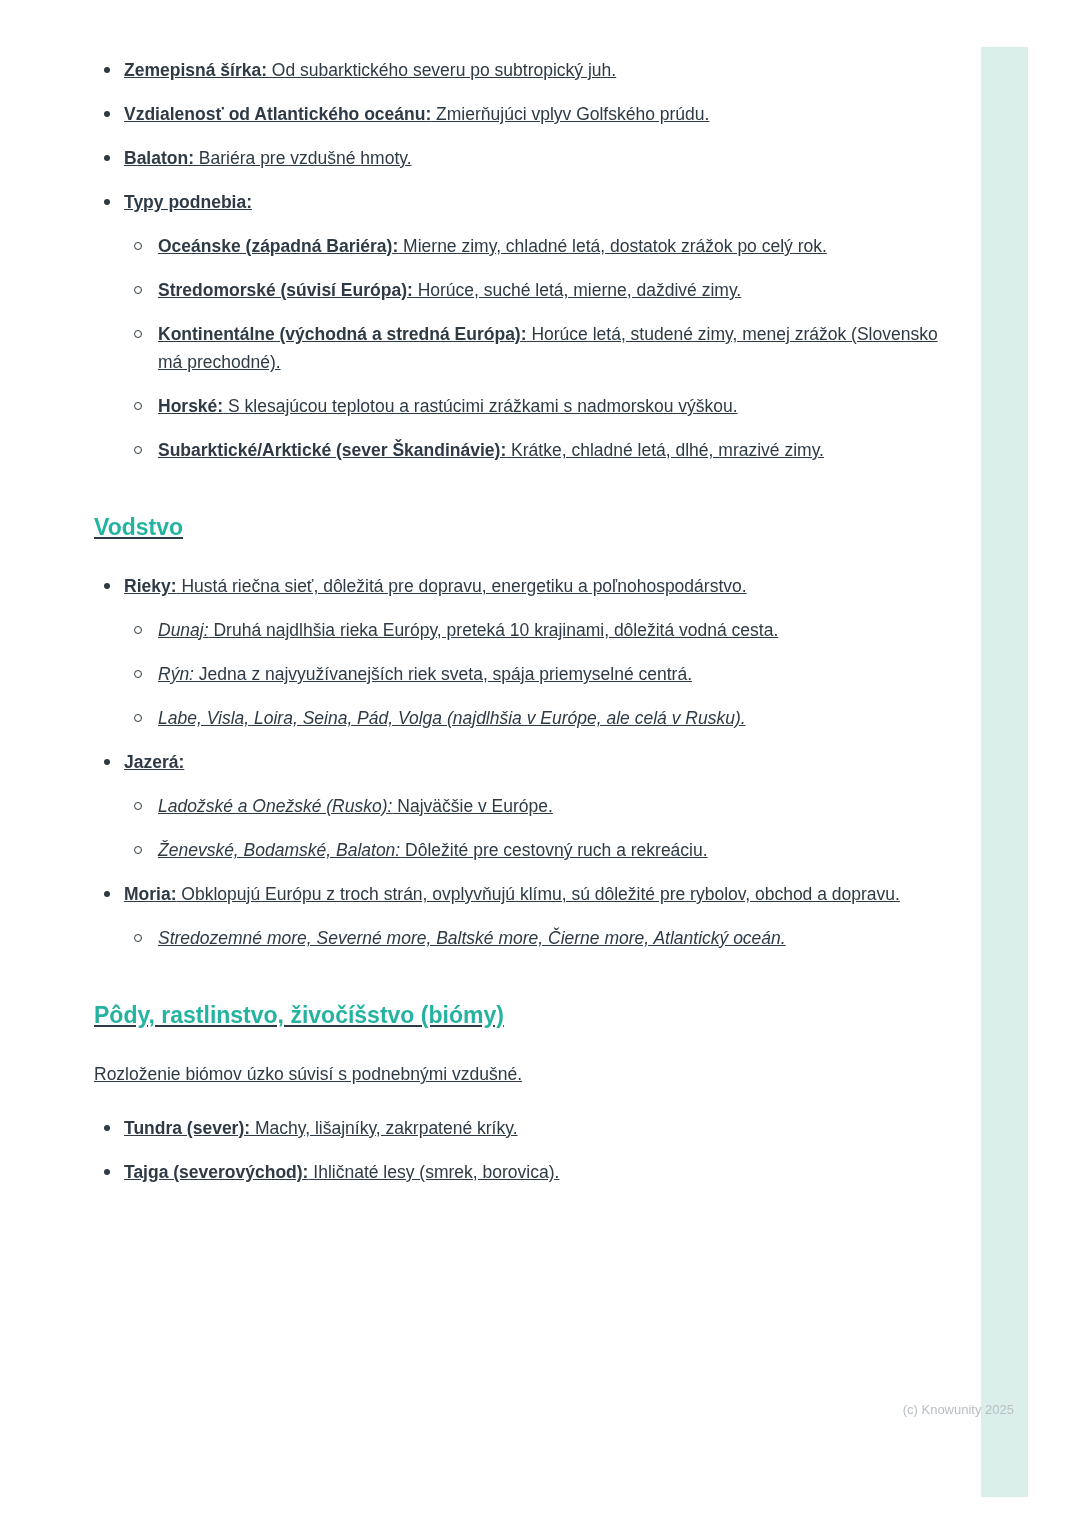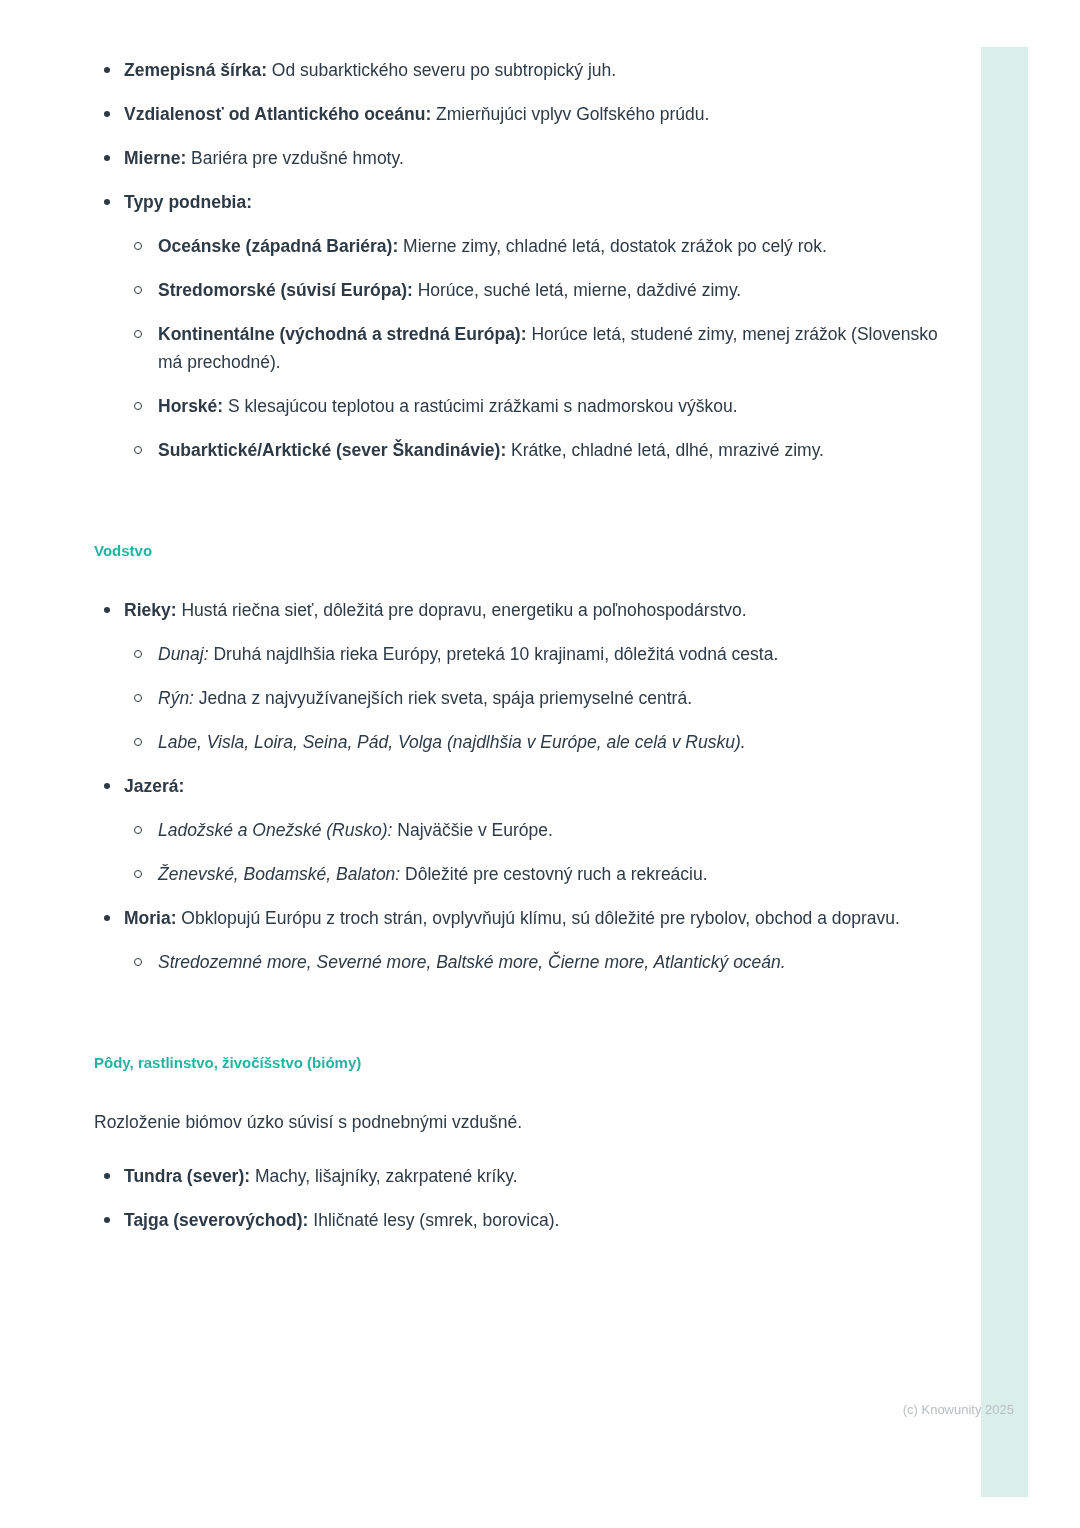--- a/index.html
+++ b/index.html
@@ -23,20 +23,21 @@
     z-index: 1;
   }
   .content {
     position: absolute;
     left: 94px;
     top: 56px;
     width: 846px;
     font-size: 17.5px;
     line-height: 28px;
     z-index: 2;
+    text-decoration: underline;
   }
   .li { position: relative; margin-bottom: 16px; }
   .l1 { padding-left: 30px; }
   .l1::before {
     content: "";
     position: absolute;
     left: 10px; top: 11px;
     width: 6px; height: 6px;
     border-radius: 50%;
     background: var(--text-color, #2e3a45);
@@ -49,45 +50,45 @@
     width: 6px; height: 6px;
     border-radius: 50%;
     border: 1.6px solid var(--text-color, #2e3a45);
     background: transparent;
   }
   .l2 + .l1 { margin-top: 8px; }
   .lead-bold { font-weight: bold; }
   .lead-italic { font-style: italic; text-align: right; }
   .sec-heading {
     color: var(--heading-color, #25b3a1);
-    font-size: 15px;
+    font-size: 23px;
     line-height: 30px;
     font-weight: 700;
-    margin-top: 72px;
+    margin-top: 48px;
     margin-bottom: 30px;
   }
   .para { margin-bottom: 26px; }
   .footer {
     position: absolute;
     right: 66px;
     top: 1402px;
     font-size: 13px;
     color: var(--footer-color, #b8bec4);
     z-index: 3;
   }
 </style>
 </head>
 <body>
 
 <div class="accent-bar"></div>
 
 <div class="content">
     <div class="li l1"><span class="lead-bold">Zemepisná šírka:</span> Od subarktického severu po subtropický juh.</div>
     <div class="li l1"><span class="lead-bold">Vzdialenosť od Atlantického oceánu:</span> Zmierňujúci vplyv Golfského prúdu.</div>
-    <div class="li l1"><span class="lead-bold">Mierne:</span> Bariéra pre vzdušné hmoty.</div>
+    <div class="li l1"><span class="lead-bold">Balaton:</span> Bariéra pre vzdušné hmoty.</div>
     <div class="li l1"><span class="lead-bold">Typy podnebia:</span></div>
     <div class="li l2"><span class="lead-bold">Oceánske (západná Bariéra):</span> Mierne zimy, chladné letá, dostatok zrážok po celý rok.</div>
     <div class="li l2"><span class="lead-bold">Stredomorské (súvisí Európa):</span> Horúce, suché letá, mierne, daždivé zimy.</div>
     <div class="li l2"><span class="lead-bold">Kontinentálne (východná a stredná Európa):</span> Horúce letá, studené zimy, menej zrážok (Slovensko má prechodné).</div>
     <div class="li l2"><span class="lead-bold">Horské:</span> S klesajúcou teplotou a rastúcimi zrážkami s nadmorskou výškou.</div>
     <div class="li l2"><span class="lead-bold">Subarktické/Arktické (sever Škandinávie):</span> Krátke, chladné letá, dlhé, mrazivé zimy.</div>
     <h2 class="sec-heading">Vodstvo</h2>
     <div class="li l1"><span class="lead-bold">Rieky:</span> Hustá riečna sieť, dôležitá pre dopravu, energetiku a poľnohospodárstvo.</div>
     <div class="li l2"><span class="lead-italic">Dunaj:</span> Druhá najdlhšia rieka Európy, preteká 10 krajinami, dôležitá vodná cesta.</div>
     <div class="li l2"><span class="lead-italic">Rýn:</span> Jedna z najvyužívanejších riek sveta, spája priemyselné centrá.</div>

